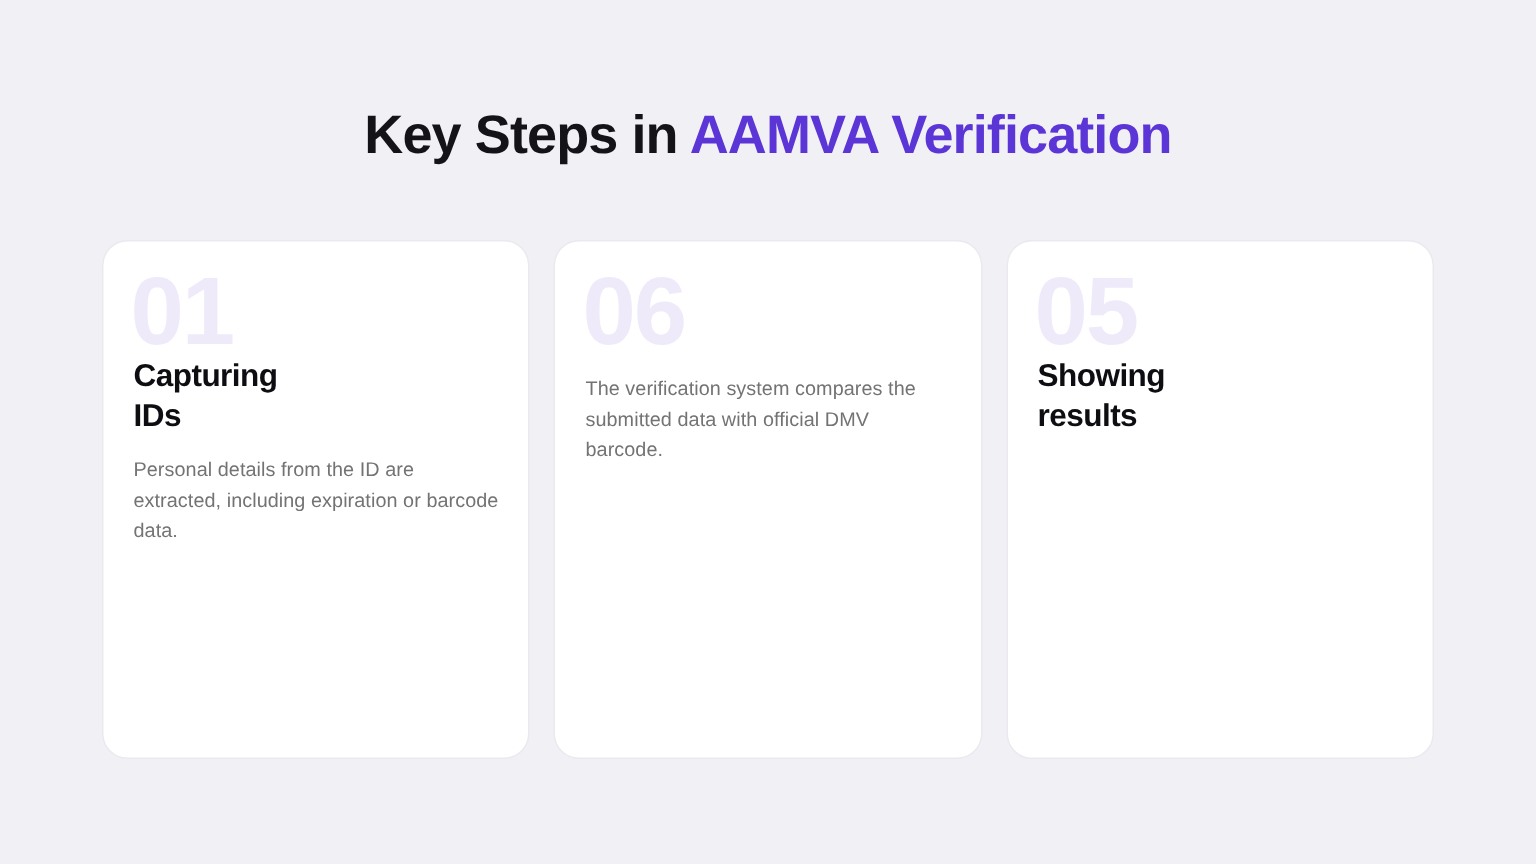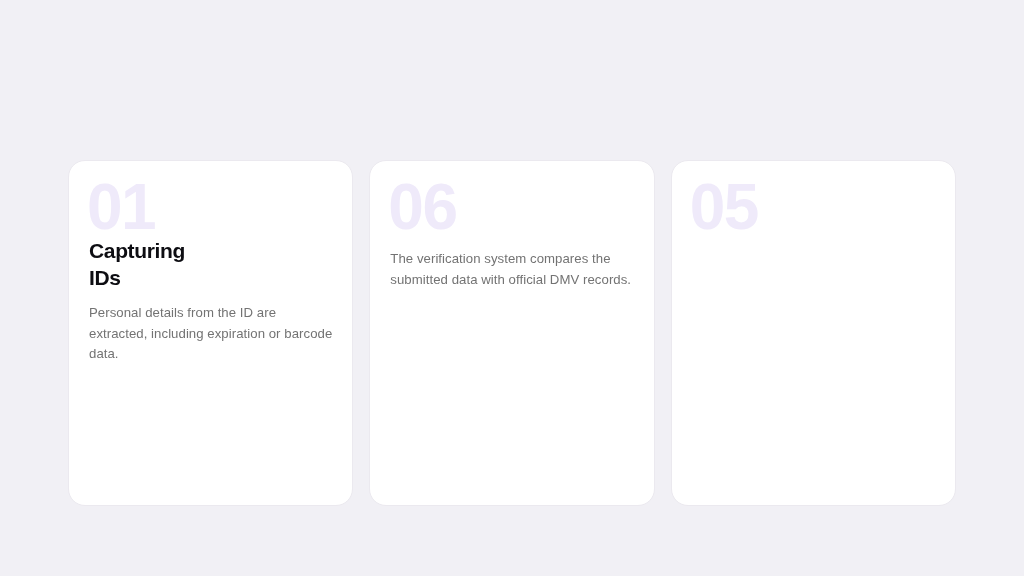--- a/index.html
+++ b/index.html
@@ -104,40 +104,45 @@
     line-height: 20.5px;
     letter-spacing: 0.05px;
     color: #737373;
   }
 </style>
 </head>
 <body>
 
 <div class="slide">
 
+  <div class="title-wrap">
+    <h1 class="slide-title"><span>Key Steps in </span><span class="accent">AAMVA Verification</span></h1>
+  </div>
 
   <div class="cards">
 
     <div class="card">
       <div class="card-number">01</div>
       <div class="card-body">
         <div class="card-heading">Capturing
 IDs</div>
         <div class="card-text">Personal details from the ID are extracted, including expiration or barcode data.</div>
       </div>
     </div>
 
 
     <div class="card">
       <div class="card-number">06</div>
       <div class="card-body">
-        <div class="card-text">The verification system compares the submitted data with official DMV records.</div>
+        <div class="card-text">The verification system compares the submitted data with official DMV barcode.</div>
       </div>
     </div>
 
     <div class="card">
       <div class="card-number">05</div>
       <div class="card-body">
+        <div class="card-heading">Showing
+results</div>
       </div>
     </div>
 
   </div>
 </div>
 
 </body></html>

